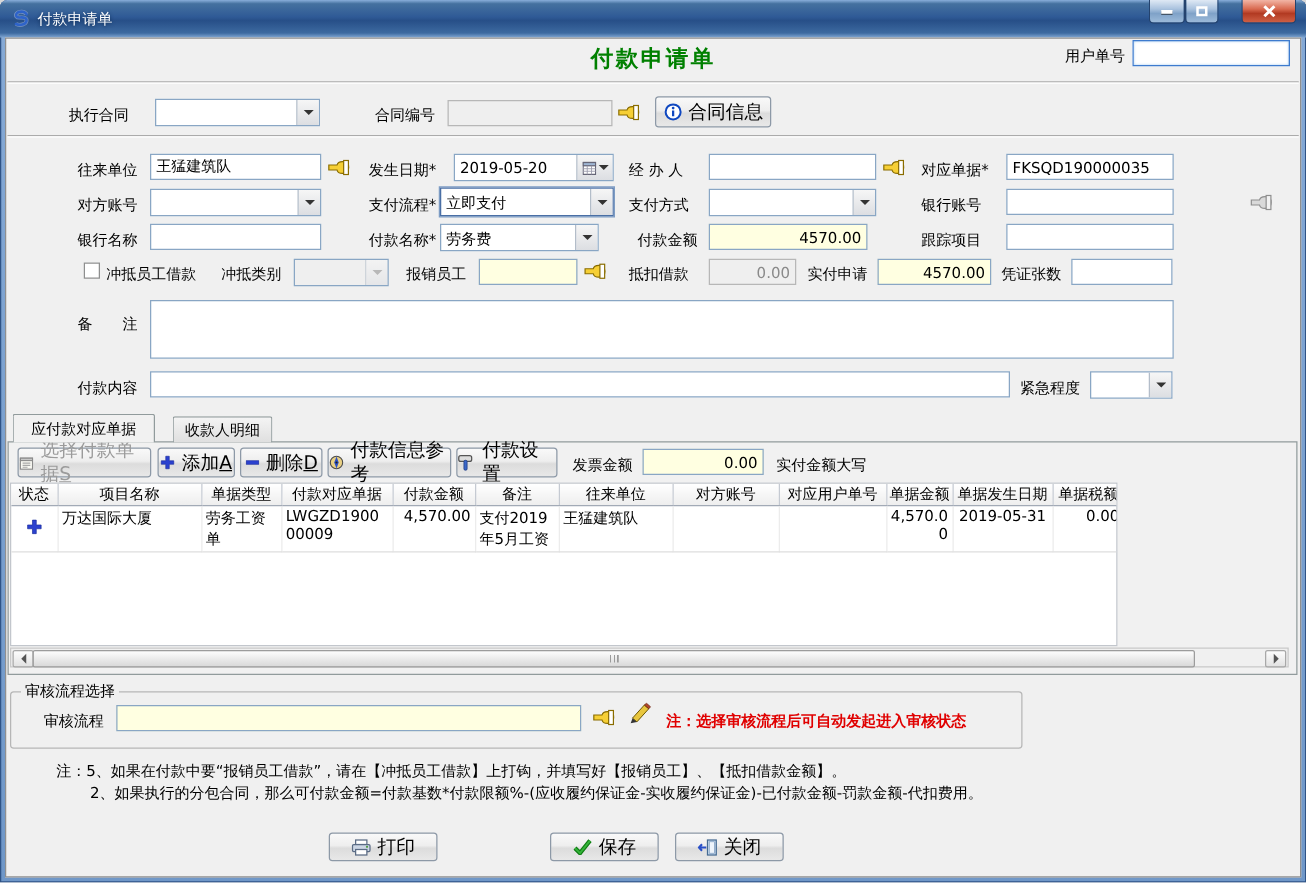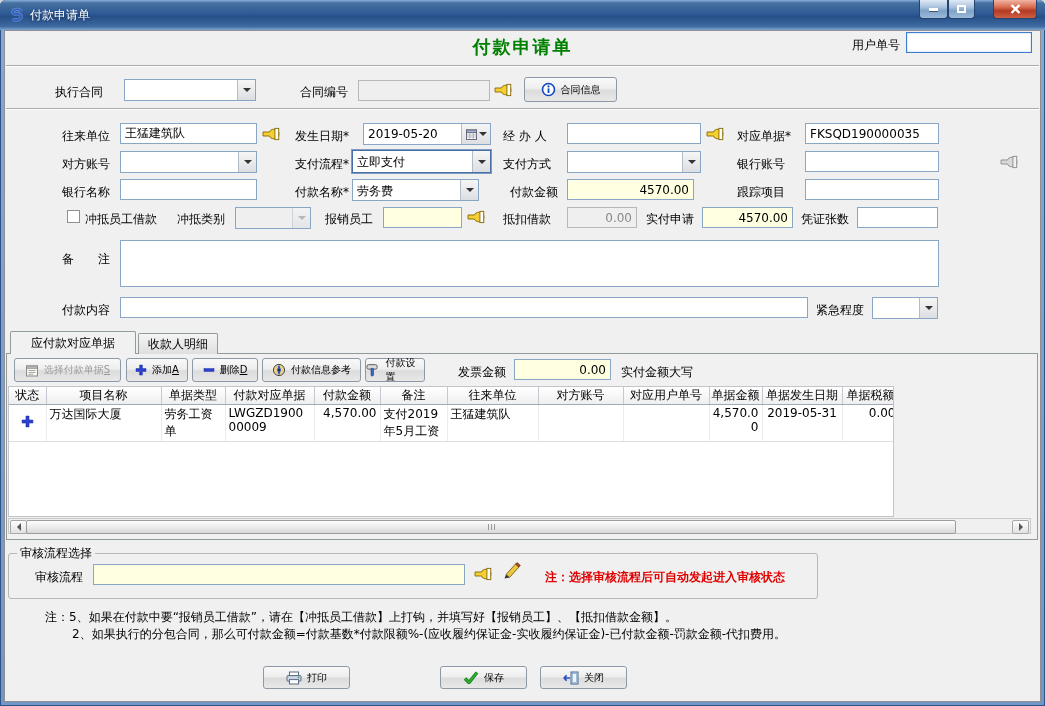--- a/index.html
+++ b/index.html
@@ -26,21 +26,21 @@
   .combo .cbtn{width:17px;border-left:1px solid #b3bdc9;background:linear-gradient(180deg,#f6f6f6,#dcdee2);display:flex;align-items:center;justify-content:center;}
   .combo.focused{border:1px solid #4a6fa5;box-shadow:0 0 0 1px #7d9cc4;}
   .combo.disabled{background:#efefef;}
   .combo.disabled .cbtn{opacity:.55;}
   .darr{width:0;height:0;border-left:4px solid transparent;border-right:4px solid transparent;border-top:4px solid #333;}
   .combo.disabled .darr{border-top-color:#8a8a8a;}
   .sep{position:absolute;left:6px;right:6px;height:0;border-top:1px solid #ababab;border-bottom:1px solid #ffffff;}
   .page-title{position:absolute;left:0;right:0;top:35px;text-align:center;color:#008000;font-size:18px;font-weight:bold;letter-spacing:2px;}
   .btn{position:absolute;box-sizing:border-box;border:1px solid #8d99a7;border-radius:3px;color:#000;
     background:linear-gradient(180deg,#f9f9f9 0%,#eeeeee 45%,#dcdcdc 55%,#e8e8e8 100%);
-    display:flex;align-items:center;justify-content:center;gap:5px;font-size:10px;cursor:default;}
+    display:flex;align-items:center;justify-content:center;gap:5px;font-size:15px;cursor:default;}
   .btn.disabled{color:#9b9b9b;}
   .hotkey{text-decoration:underline;}
   .checkbox{position:absolute;width:13px;height:13px;background:#fff;border:1px solid #8e8f8f;box-sizing:border-box;}
   .tab{position:absolute;box-sizing:border-box;border:1px solid #919b9c;border-bottom:none;border-radius:2px 2px 0 0;
     display:flex;align-items:center;justify-content:center;}
   .tab.active{background:#f1f1f1;z-index:5;}
   .tab.inactive{background:linear-gradient(180deg,#f4f4f4,#dfdfdf);z-index:2;}
   .panel{position:absolute;left:6px;top:353px;width:1032px;height:187px;border:1px solid #919b9c;background:#f1f1f1;box-sizing:border-box;}
   .tablebg{position:absolute;left:8px;top:386px;width:886px;height:131px;background:#fff;border:1px solid #c2c6cc;box-sizing:border-box;overflow:hidden;}
   table.grid{border-collapse:collapse;table-layout:fixed;width:1023px;}
@@ -49,21 +49,21 @@
   table.grid td{font-size:12px;padding:1px 3px;border-right:1px solid #ececec;border-bottom:1px solid #dedede;
     vertical-align:top;height:26px;word-break:break-all;overflow:hidden;}
   .hscroll{position:absolute;left:8px;top:518px;width:1023px;height:16px;background:#f0f0f0;border:1px solid #c9c9c9;box-sizing:border-box;}
   .sarrow{position:absolute;top:1px;width:15px;height:12px;background:linear-gradient(180deg,#fdfdfd,#e2e2e2);border:1px solid #a8a8a8;border-radius:2px;
     display:flex;align-items:center;justify-content:center;}
   .sthumb{position:absolute;left:17px;top:1px;width:928px;height:12px;background:linear-gradient(180deg,#fdfdfd,#d9d9d9);border:1px solid #9c9c9c;border-radius:2px;}
   .sthumb::after{content:"";position:absolute;left:50%;top:3px;width:7px;height:6px;margin-left:-3px;
     background:repeating-linear-gradient(90deg,#9a9a9a 0 1px,transparent 1px 3px);}
   fieldset.group{position:absolute;left:8px;top:545px;width:808px;height:52px;border:1px solid #b6b6b6;border-radius:3px;margin:0;padding:0;}
   fieldset.group legend{font-size:12px;margin-left:8px;padding:0 3px;}
-  .rednote{position:absolute;color:#e00000;font-weight:bold;white-space:nowrap;margin-left:12px;}
+  .rednote{position:absolute;color:#e00000;font-weight:bold;white-space:nowrap;}
   .note{position:absolute;white-space:nowrap;color:#000;}
   .icon{position:absolute;}
 </style>
 </head>
 <body>
 
 <div class="window">
 
   <div class="titlebar">
     <span class="appicon">
@@ -223,21 +223,21 @@
   <div class="lbl" style="left:62px;top:302px;">付款内容</div>
   <input class="txt" style="left: 120px; top: 297px; width: 688px;" value="">
   <div class="lbl" style="left:816px;top:302px;">紧急程度</div>
   <div class="combo" style="left:872px;top:297px;width:66px;">
     <div class="ctext"></div>
     <div class="cbtn">
         <span class="darr"></span>
       </div>
   </div>
 
-  <div class="tab active" style="left:10px;top:331px;width:126px;height:23px;">
+  <div class="tab active" style="left:10px;top:331px;width:114px;height:23px;">
     <span>应付款对应单据</span>
   </div>
   <div class="tab inactive" style="left:138px;top:333px;width:80px;height:21px;">
     <span>收款人明细</span>
   </div>
   <div class="panel"></div>
 
   <div class="btn disabled" style="left:14px;top:358px;width:107px;height:24px;">
     <svg width="14" height="13" viewBox="0 0 14 13">
         <rect x="1.5" y="2" width="11" height="10" fill="#f8f8f2" stroke="#8a8a8a"></rect>
@@ -259,21 +259,21 @@
     <span><span>删除</span><span class="hotkey">D</span></span>
   </div>
   <div class="btn" style="left:262px;top:358px;width:99px;height:24px;">
     <svg width="14" height="14" viewBox="0 0 14 14">
         <circle cx="7" cy="7" r="5.6" fill="#e9d083" stroke="#4a4a4a"></circle>
         <path d="M7 1.6 L9 7 L7 12.4 L5 7 Z" fill="#2a50c8"></path>
         <circle cx="7" cy="7" r="1" fill="#222"></circle>
       </svg>
     <span>付款信息参考</span>
   </div>
-  <div class="btn" style="left:365px;top:358px;width:60px;height:24px;">
+  <div class="btn" style="left:365px;top:358px;width:81px;height:24px;">
     <svg width="15" height="14" viewBox="0 0 15 14">
         <rect x="1" y="1.5" width="10.5" height="4.6" rx="1.6" fill="#dcdcdc" stroke="#555"></rect>
         <rect x="5.2" y="5.2" width="2.6" height="8" rx="1" fill="#3a66c8" stroke="#1f3c80" stroke-width=".6"></rect>
       </svg>
     <span>付款设置</span>
   </div>
   <div class="lbl" style="left:458px;top:364px;">发票金额</div>
   <input class="txt yellow right" style="left: 514px; top: 359px; width: 97px;" value="0.00">
   <div class="lbl" style="left:621px;top:364px;">实付金额大写</div>
 

